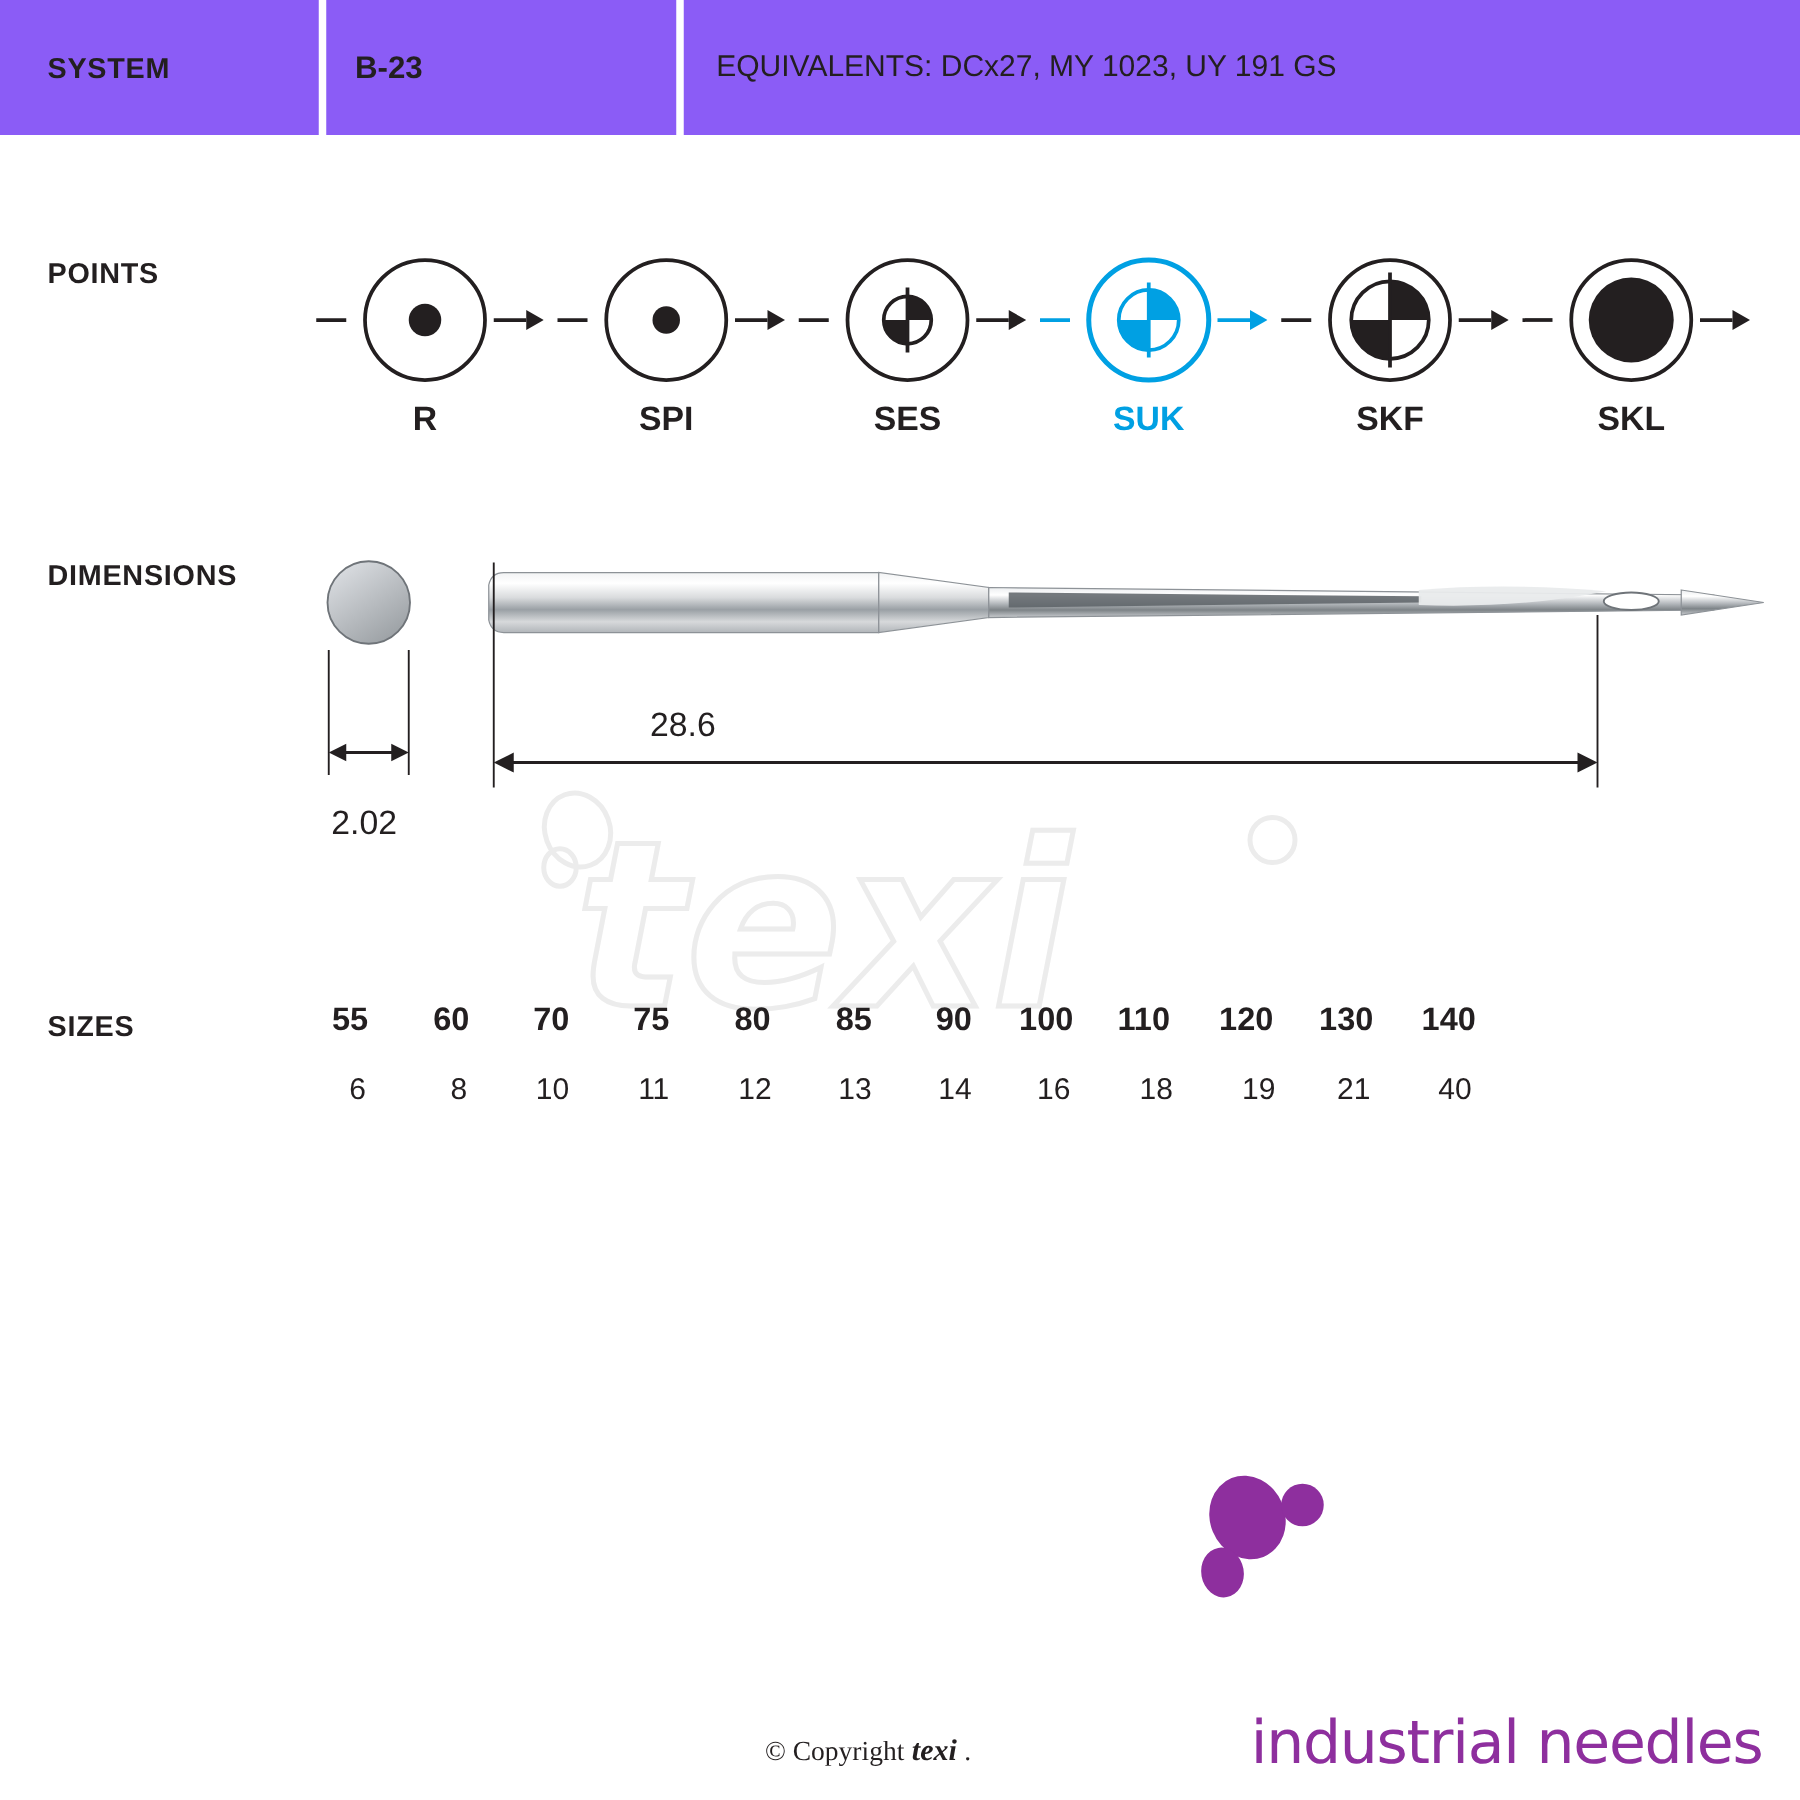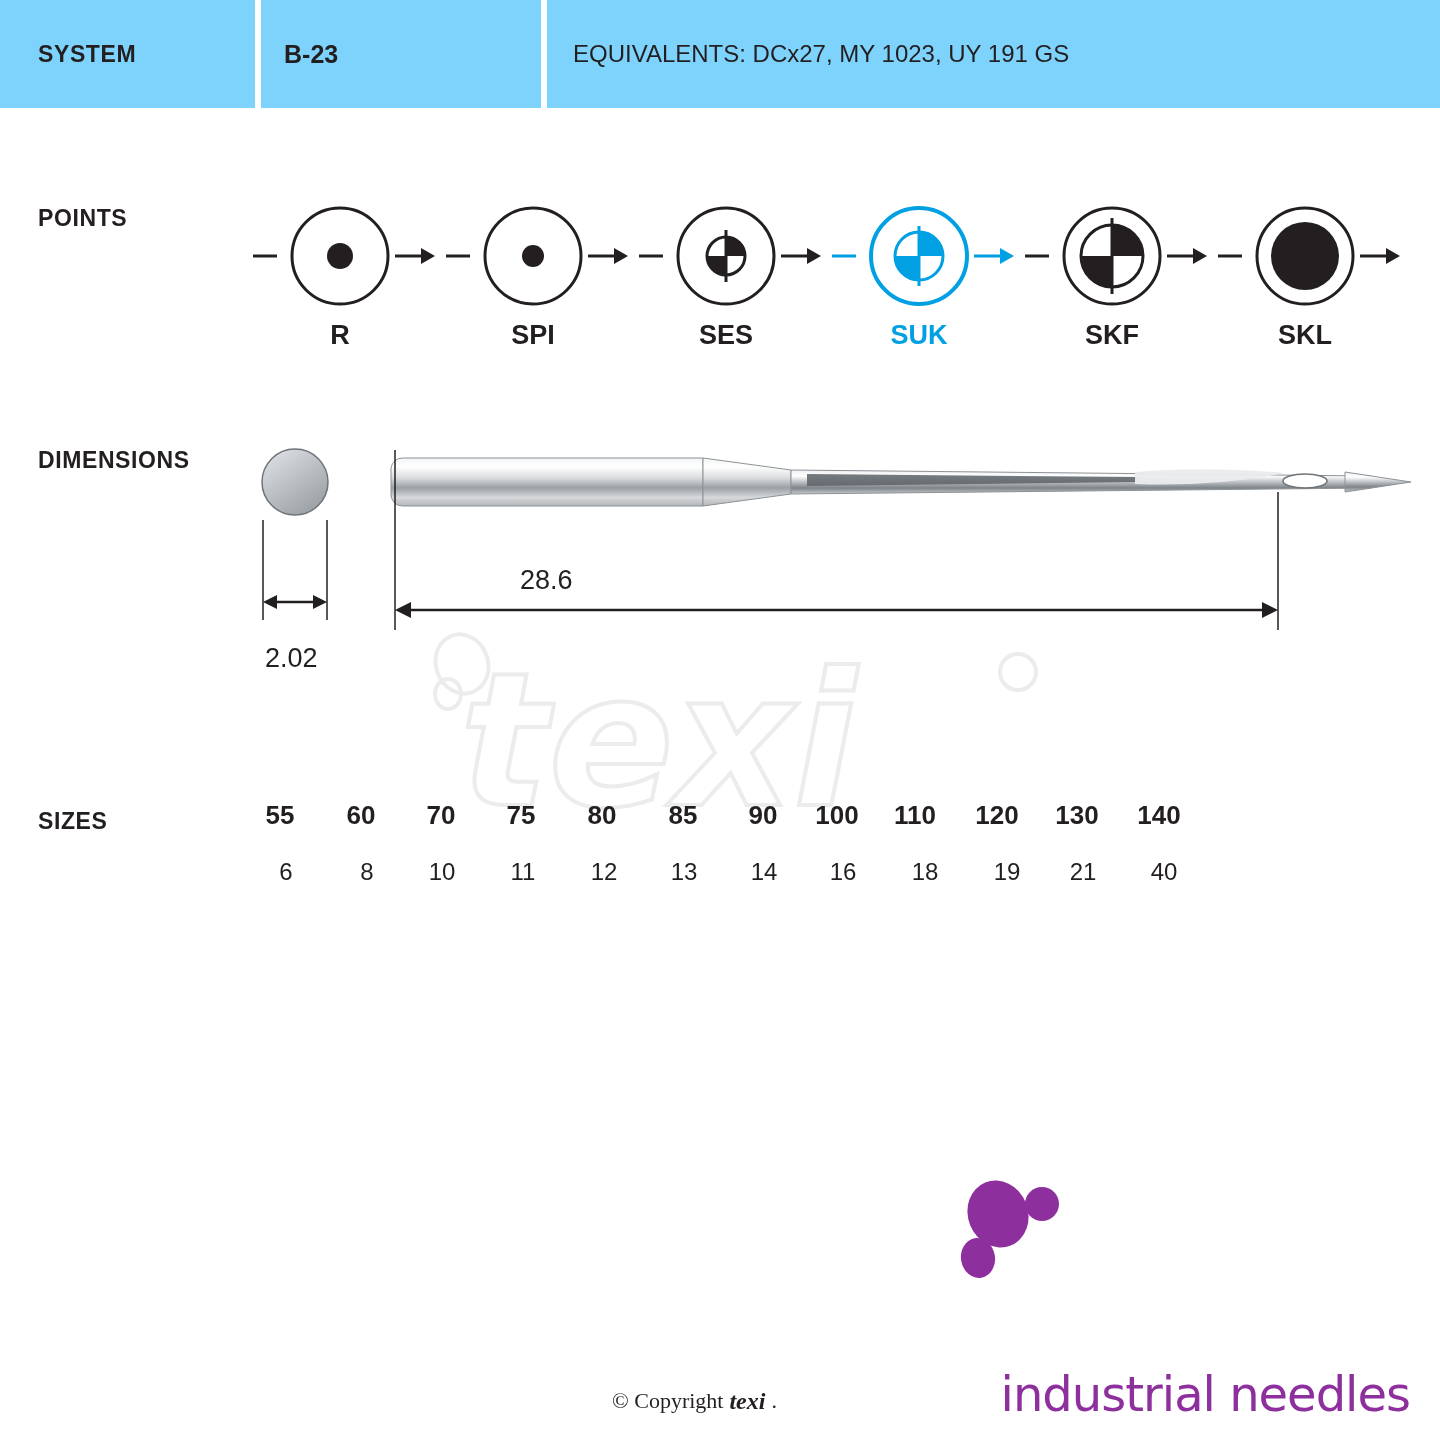--- a/index.html
+++ b/index.html
@@ -17,21 +17,21 @@
   }
 
   
   .header-row {
     display: flex;
     align-items: stretch;
     height: 108px;
     gap: 6px;
   }
   .hdr-cell {
-    background: #7dd3fc;
+    background: #8b5cf6;
     display: flex;
     align-items: center;
   }
   .hdr-system {
     width: 255px;
     padding-left: 38px;
     box-sizing: border-box;
   }
   .hdr-system span {
     font-size: 23px;

